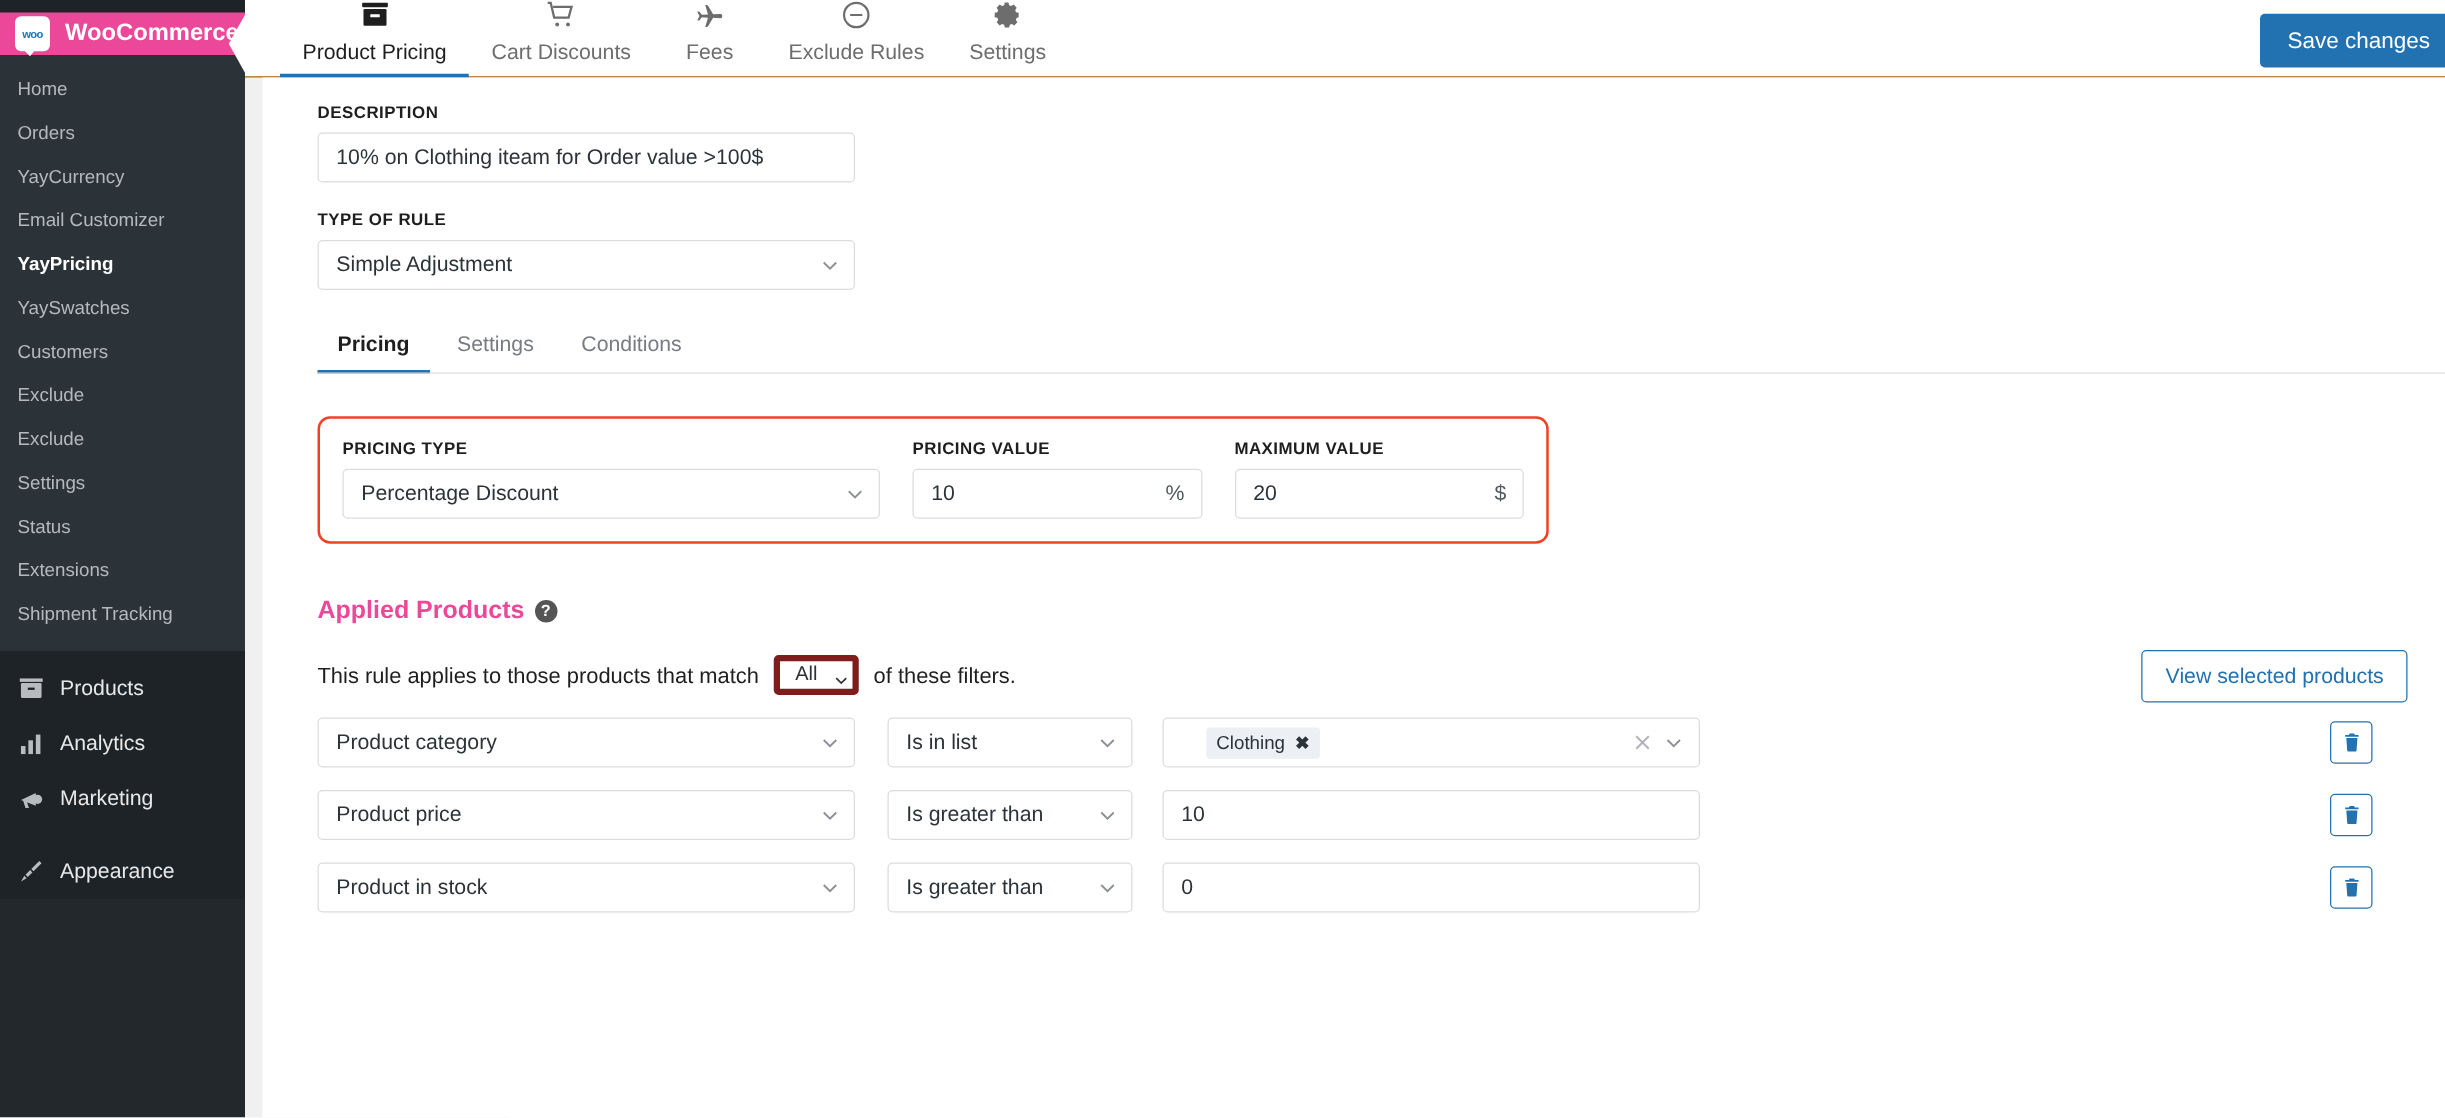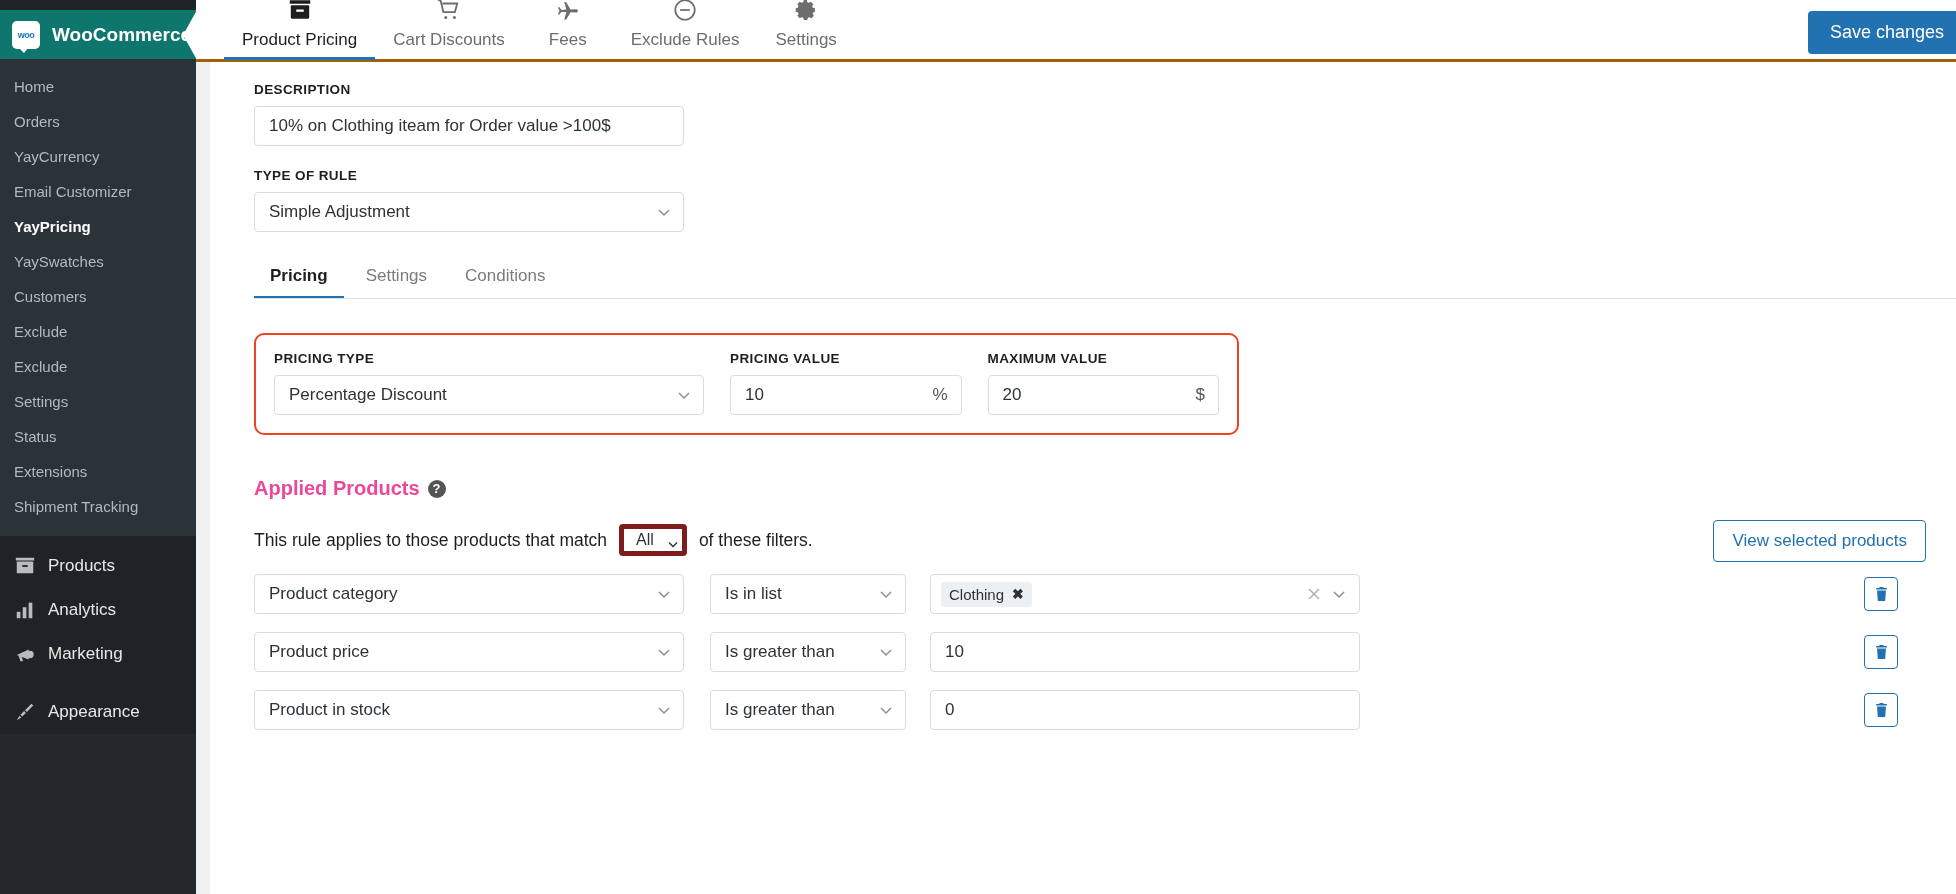--- a/index.html
+++ b/index.html
@@ -10,21 +10,21 @@
   }
   .app { position: relative; width: 1956px; height: 894px; display: flex; }
 
   
   .sidebar {
     width: 196px; height: 894px; flex: 0 0 196px;
     background: #23282d; position: relative; z-index: 5;
   }
   .sb-top-strip { height: 10px; background: #1d2327; }
   .woo-header {
-    height: 49px; background: #0f766e; display: flex; align-items: center;
+    height: 34px; background: #ec4899; display: flex; align-items: center;
     padding-left: 12px; position: relative;
   }
   .woo-logo {
     width: 28px; height: 28px; background: #fff; border-radius: 5px;
     display: flex; align-items: center; justify-content: center;
     font-size: 9px; font-weight: bold; color: #2276b8; letter-spacing: -0.5px;
     position: relative; flex: 0 0 28px;
   }
   .woo-logo::after {
     content: ""; position: absolute; bottom: -4px; left: 7px;
@@ -50,21 +50,21 @@
     color: #e8e8e8; font-size: 17px; padding: 11px 0 11px 14px;
     text-decoration: none; white-space: nowrap;
   }
   .sb-ico { width: 22px; height: 22px; flex: 0 0 22px; display: block; }
   .sb-spacer { height: 14px; }
 
   
   .main { flex: 1; position: relative; height: 894px; background: #f0f0f1; overflow: hidden; }
   .topbar {
     height: 62px; background: #fff; display: flex; align-items: flex-end;
-    position: relative; border-bottom: 3px solid #a16207;
+    position: relative; border-bottom: 1px solid #a16207;
   }
   .tabs { display: flex; align-items: flex-end; margin-left: 28px; }
   .tab {
     display: flex; flex-direction: column; align-items: center; justify-content: flex-end;
     padding: 4px 18px 9px 18px; cursor: pointer; position: relative;
     color: #6d6d6d; font-size: 17px; min-width: 90px;
   }
   .tab.active { color: #1e1e1e; }
   .tab.active::after {
     content: ""; position: absolute; left: 0; right: 0; bottom: -1px;
@@ -178,21 +178,21 @@
     height: 40px; border: 1px solid #dcdcde; border-radius: 4px; background: #fff;
     display: flex; align-items: center; padding: 0 14px; font-size: 17px; color: #2c3338;
   }
   .token-box {
     min-height: 40px; border: 1px solid #dcdcde; border-radius: 4px; background: #fff;
     display: flex; align-items: center; padding: 0 54px 0 10px; position: relative;
   }
   .token {
     background: #eceff3; border-radius: 3px; padding: 4px 8px;
     display: flex; gap: 8px;
-    font-size: 15px; color: #2c3338;
+    font-size: 15px; color: #2c3338; margin-left: 24px;
   }
   .token-x { font-size: 14px; font-weight: bold; cursor: pointer; color: #2c3338; }
   .tb-clear { position: absolute; right: 38px; top: 50%; transform: translateY(-50%); width: 14px; height: 14px; cursor: pointer; }
   .tb-chev { position: absolute; right: 12px; top: 50%; transform: translateY(-50%); width: 16px; height: 16px; cursor: pointer; }
   .trash-btn {
     position: absolute; right: 28px; top: 50%; transform: translateY(-50%);
     width: 34px; height: 34px; border: 1px solid #2271b1; border-radius: 4px;
     background: #fff; display: flex; align-items: center; justify-content: center;
     cursor: pointer;
   }

